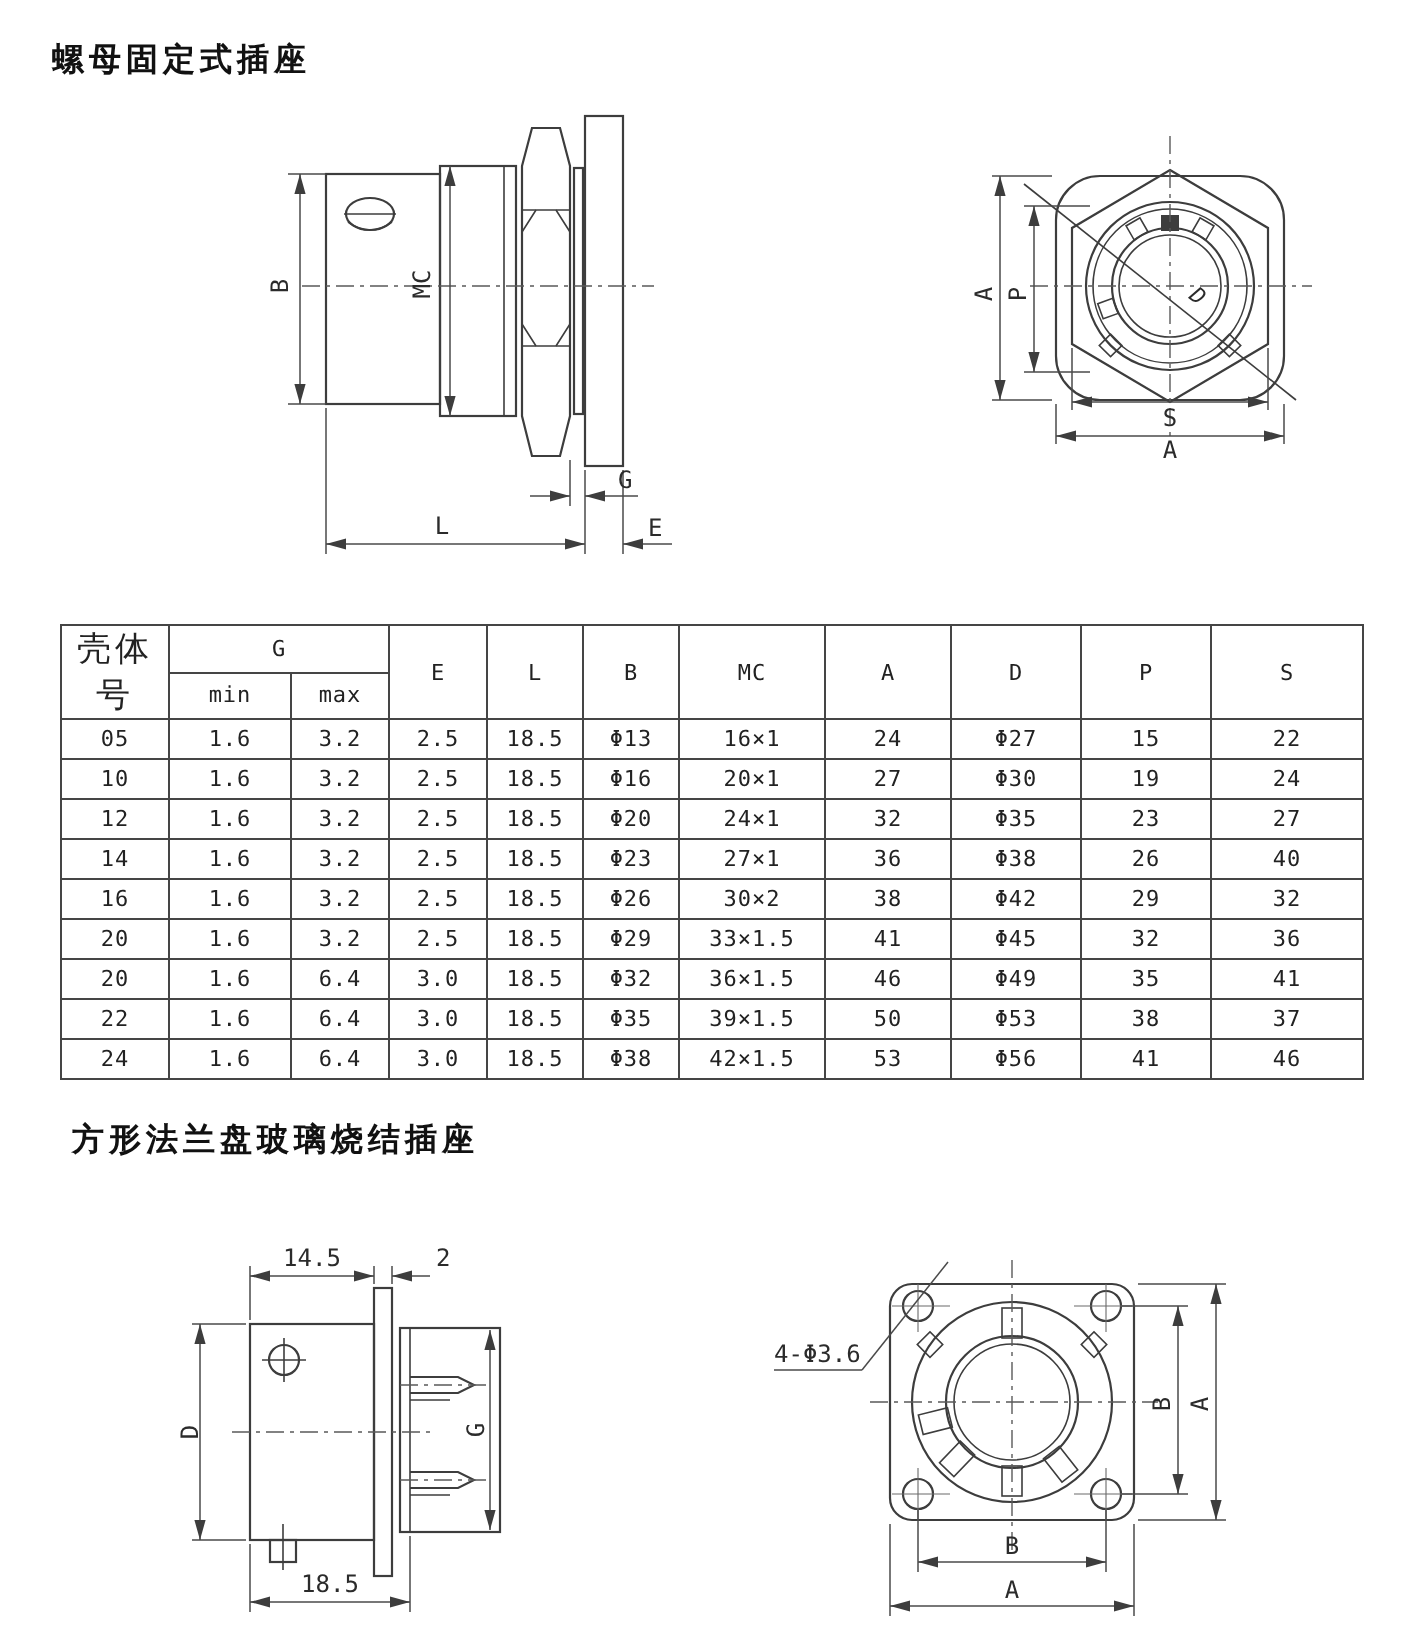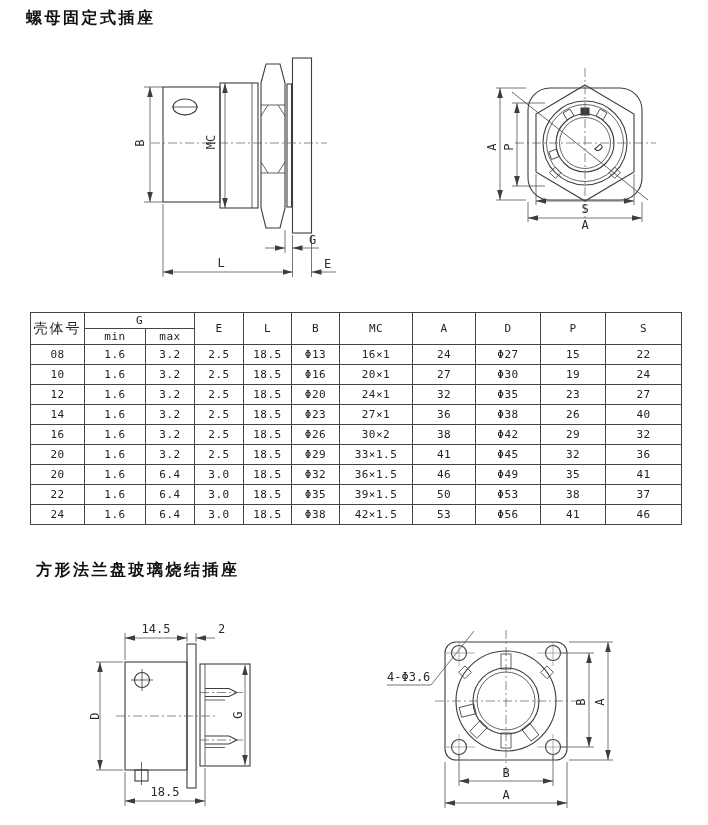--- a/index.html
+++ b/index.html
@@ -25,26 +25,26 @@
     position:absolute;left:30px;top:312px;width:651px;
     border-collapse:collapse;table-layout:fixed;
     font-family:"DejaVu Sans Mono",monospace;font-size:11px;color:#222;
   }
   .spec-table th,.spec-table td{
     border:1px solid #454545;text-align:center;vertical-align:middle;
     padding:0;font-weight:normal;letter-spacing:0.5px;
   }
   .spec-table thead tr{height:16px;}
   .spec-table tbody tr{height:20px;}
-  .spec-table th.cjk{font-family:"Liberation Sans",sans-serif;font-size:14px;letter-spacing:2px;}
+  .spec-table th.cjk{font-family:"Liberation Sans",sans-serif;font-size:17px;letter-spacing:2px;}
 </style>
 </head>
 <body>
 
-<div class="abs doc-title" style="left:26px;top:8px">螺母固定式插座</div>
+<div class="abs doc-title" style="left:26px;top:20px">螺母固定式插座</div>
 
 <svg class="abs" style="left:95px;top:50px" width="260" height="240" viewBox="0 0 260 240">
   <defs>
     <marker id="a1" orient="auto" markerUnits="userSpaceOnUse" markerWidth="11" markerHeight="8" refX="10" refY="4">
       <path d="M0,1.2 L10,4 L0,6.8 Z" fill="#3d3d3d"></path>
       </marker>
     <marker id="a1s" orient="auto-start-reverse" markerUnits="userSpaceOnUse" markerWidth="11" markerHeight="8" refX="10" refY="4">
       <path d="M0,1.2 L10,4 L0,6.8 Z" fill="#3d3d3d"></path>
       </marker>
   </defs>
@@ -162,21 +162,21 @@
       <th rowspan="2">P</th>
       <th rowspan="2">S</th>
     </tr>
     <tr>
       <th>min</th>
       <th>max</th>
     </tr>
   </thead>
   <tbody>
     <tr>
-        <td>08</td>
+        <td>05</td>
         <td>1.6</td>
         <td>3.2</td>
         <td>2.5</td>
         <td>18.5</td>
         <td>Φ13</td>
         <td>16×1</td>
         <td>24</td>
         <td>Φ27</td>
         <td>15</td>
         <td>22</td>

